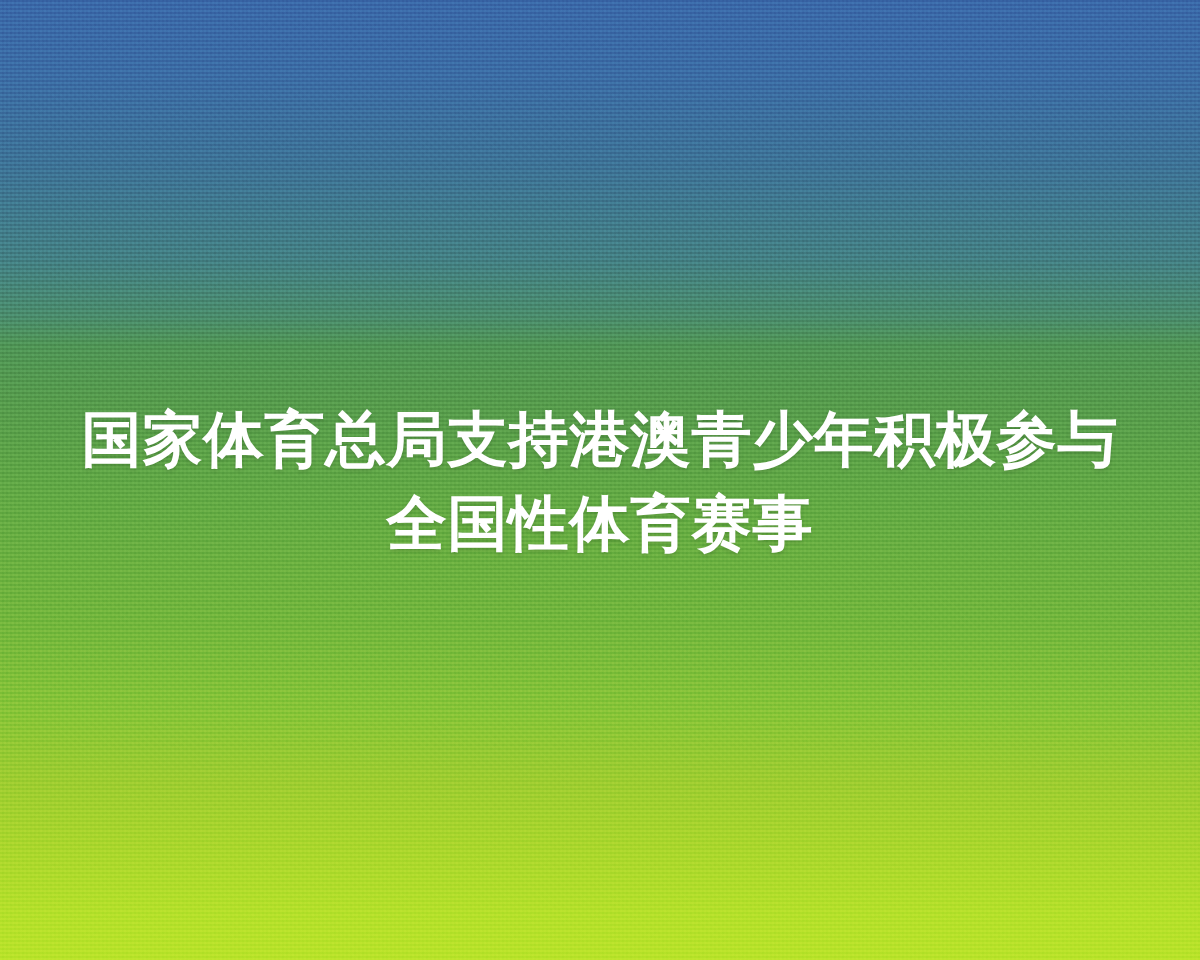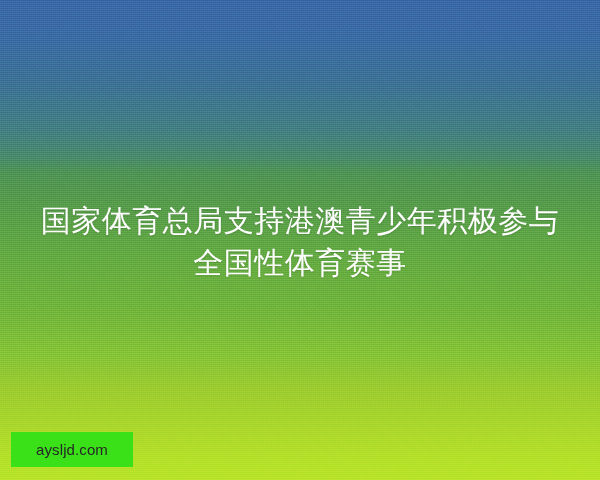--- a/index.html
+++ b/index.html
@@ -56,21 +56,21 @@
     position: absolute;
     left: 0;
     right: 0;
     top: 200px;
     margin: 0;
     padding: 0 26px;
     text-align: center;
     color: #ffffff;
     font-size: 30px;
     line-height: 42px;
-    font-weight: 400;
+    font-weight: 700;
     letter-spacing: 0.5px;
     font-family: "DejaVu Sans", "Liberation Sans", sans-serif;
     text-shadow: 0 1px 2px rgba(0,0,0,0.14);
     white-space: normal;
   }
 
   .site-badge {
     position: absolute;
     left: 11px;
     top: 432px;
@@ -92,17 +92,14 @@
 </style>
 </head>
 <body>
 
 <div class="cover">
 
   <div class="grain"></div>
 
   <h1 class="title">国家体育总局支持港澳青少年积极参与全国性体育赛事</h1>
 
-  <div class="site-badge">
-    <span class="badge-text">aysljd.com</span>
-  </div>
 
 </div>
 
 </body></html>

